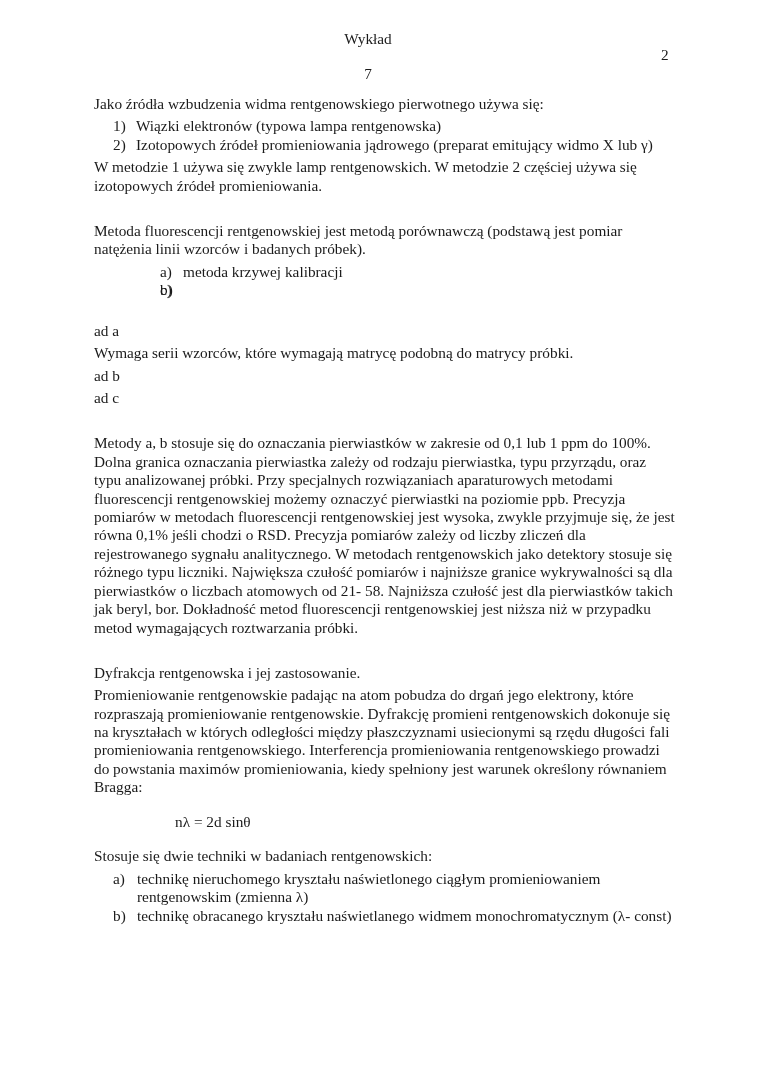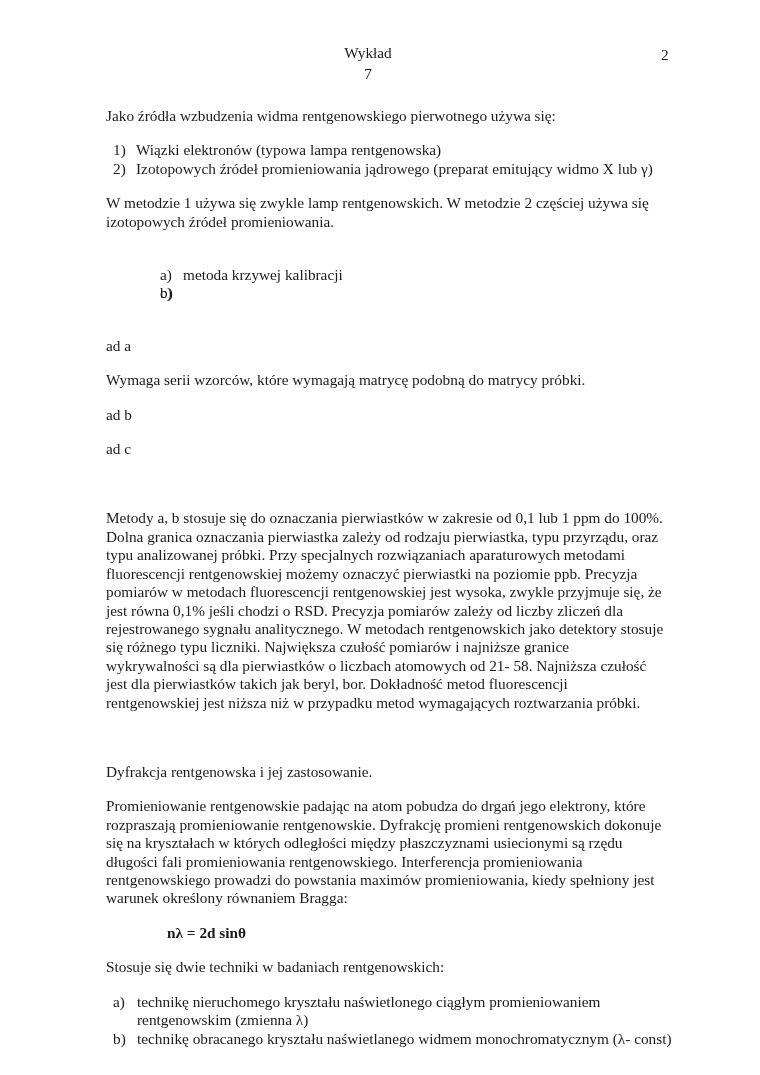--- a/index.html
+++ b/index.html
@@ -1,34 +1,34 @@
 <!DOCTYPE html>
 <html><head>
 <meta charset="utf-8">
 <style>
   html, body { margin: 0; padding: 0; background: #ffffff; }
   body { width: 760px; height: 1075px; position: relative; overflow: hidden;
          font-family: "Liberation Serif", "DejaVu Serif", serif; color: #1a1a1a; }
   .page { position: absolute; left: 0; top: 0; width: 760px; height: 1075px; background: #fff; }
-  .hdr-title { position: absolute; left: 0; width: 736px; top: 44px; text-align: center; font-size: 15.3px; line-height: 18.5px; }
+  .hdr-title { position: absolute; left: 0; width: 736px; top: 30px; text-align: center; font-size: 15.3px; line-height: 18.5px; }
   .hdr-num { position: absolute; left: 0; width: 736px; top: 64.5px; text-align: center; font-size: 15.3px; line-height: 18.5px; }
   .pageno { position: absolute; left: 661px; top: 46px; font-size: 15.3px; line-height: 18.5px; }
   .body { position: absolute; left: 90px; top: 91px; width: 590px; font-size: 15.3px; line-height: 18.45px; }
-  .p { margin: 16px; }
+  .p { margin: 4px; }
   .blank { height: 18.45px; }
   .li { position: relative; margin: 0; }
   .li .mk { position: absolute; left: 0; top: 0; }
   .li .tx { display: block; }
   .l1 { padding-left: 46px; }
   .l1 .mk { left: 23px; }
   .l2 { padding-left: 93px; }
   .l2 .mk { left: 70px; }
   .l3 { padding-left: 47px; }
   .l3 .mk { left: 23px; }
-  .formula { padding-left: 69px; margin: 8px; font-weight: bold; }
+  .formula { padding-left: 69px; margin: 16px; }
 </style>
 </head>
 <body>
 
 <div class="page">
   <div class="hdr-title">Wykład</div>
   <div class="hdr-num">7</div>
   <div class="pageno">2</div>
 
   <div class="body">
@@ -38,20 +38,21 @@
       <span class="mk">1)</span>
       <span class="tx">Wiązki elektronów (typowa lampa rentgenowska)</span>
     </div>
     <div class="li l1">
       <span class="mk">2)</span>
       <span class="tx">Izotopowych źródeł promieniowania jądrowego (preparat emitujący widmo X lub γ)</span>
     </div>
     <p class="p">W metodzie 1 używa się zwykle lamp rentgenowskich. W metodzie 2 częściej używa się izotopowych źródeł promieniowania.</p>
     <div class="blank"></div>
 
+    <p class="p">Metoda fluorescencji rentgenowskiej jest metodą porównawczą (podstawą jest pomiar natężenia linii wzorców i badanych próbek).</p>
     <div class="li l2">
       <span class="mk">a)</span>
       <span class="tx">metoda krzywej kalibracji</span>
     </div>
     <div class="li l2">
       <span class="mk">b)</span>
     </div>
     <div class="li l2">
       <span class="mk">c)</span>
     </div>

